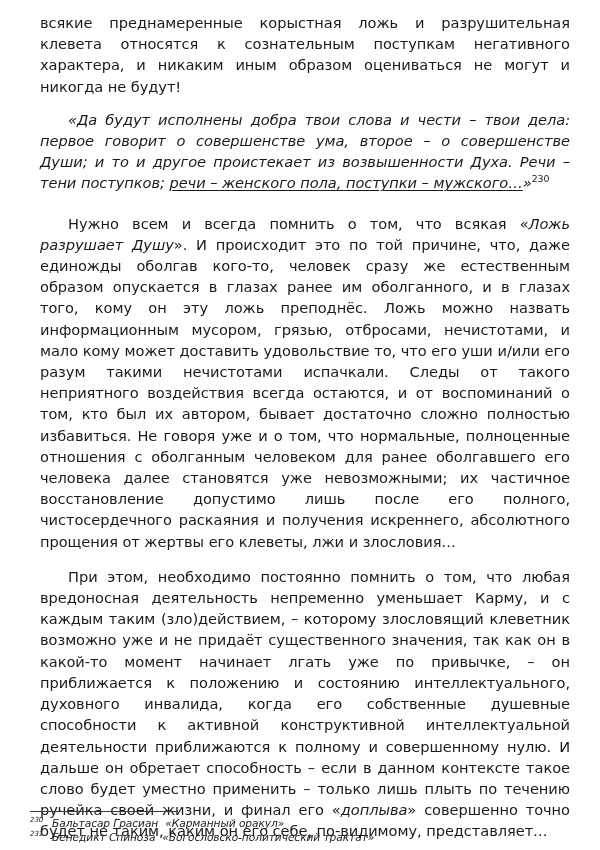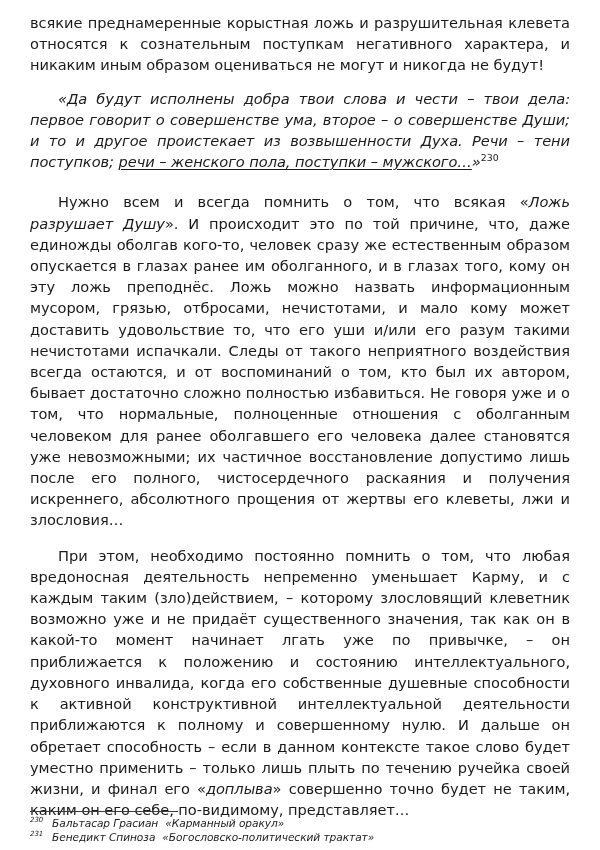--- a/index.html
+++ b/index.html
@@ -13,21 +13,21 @@
     font-family: "DejaVu Sans", "Liberation Sans", sans-serif;
     color: #1a1a1a;
     overflow: hidden;
     position: relative;
   }
   .page {
     position: relative;
     width: 600px;
     height: 850px;
     box-sizing: border-box;
-    padding: 12px 30px 0 30px;
+    padding: 12px 30px 0 40px;
   }
   p {
     margin: 0;
   }
   .body-par {
     font-size: 14.6px;
     line-height: 21.2px;
     text-align: justify;
     text-justify: inter-word;
     margin-bottom: 14px;

